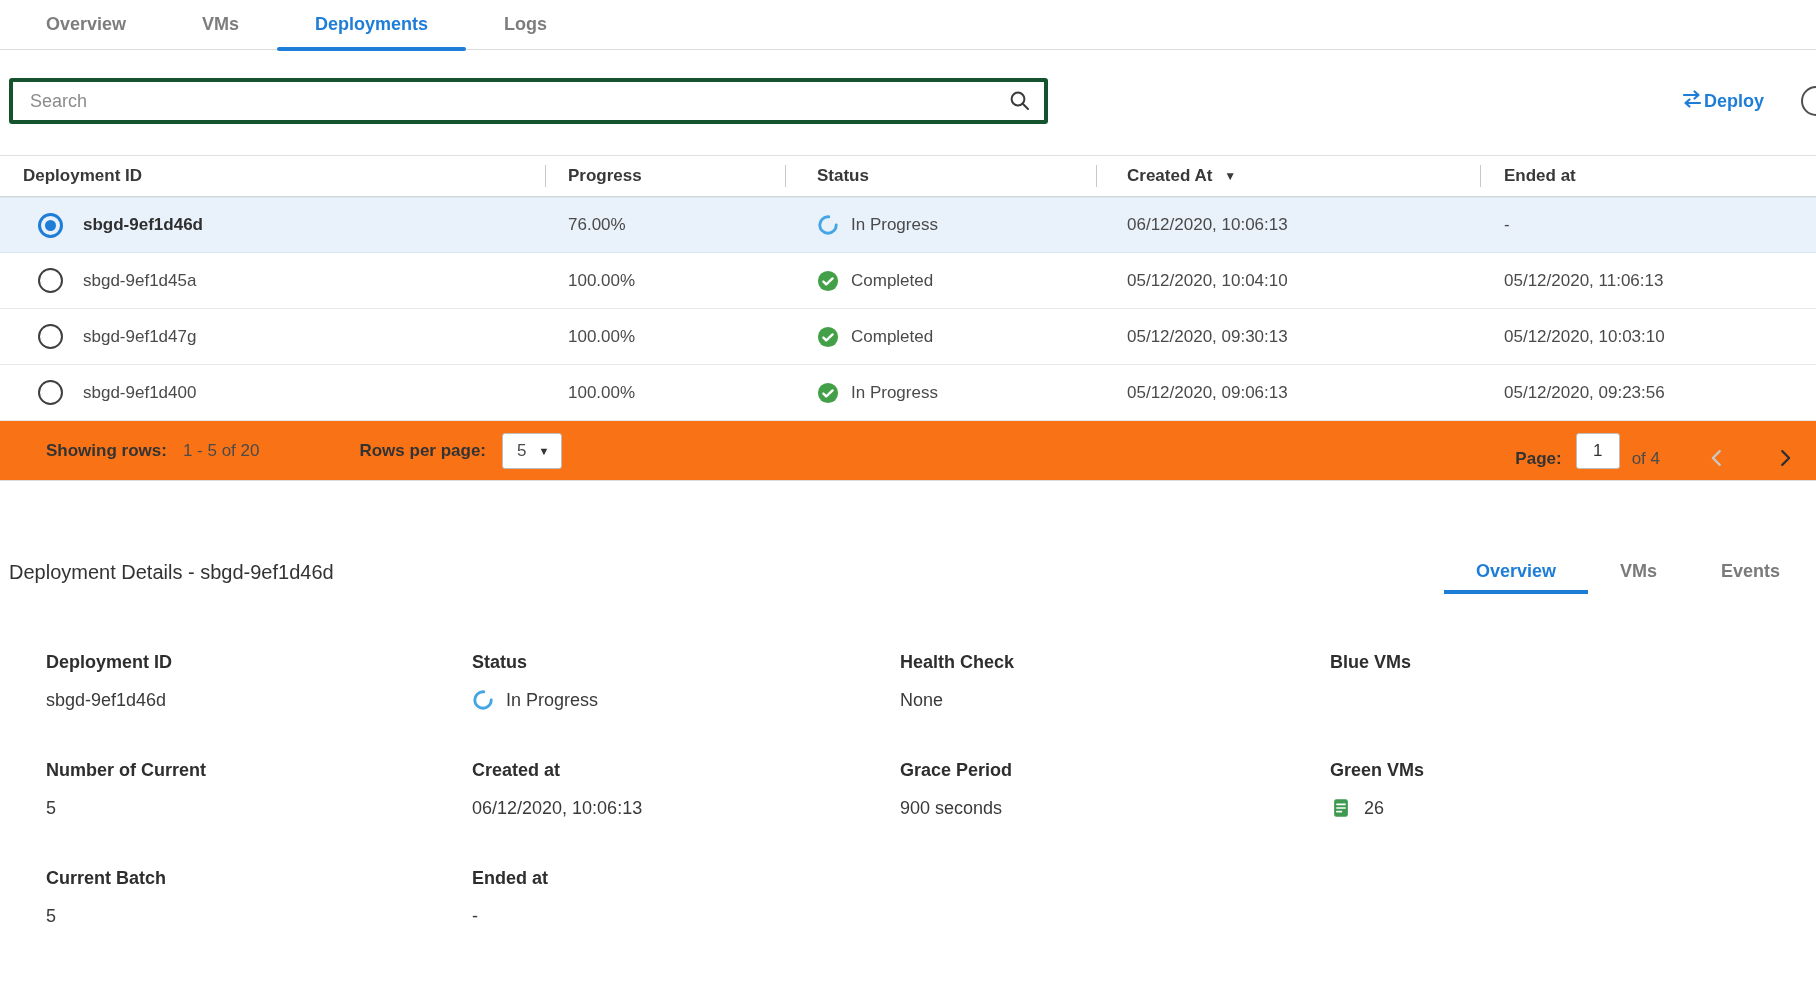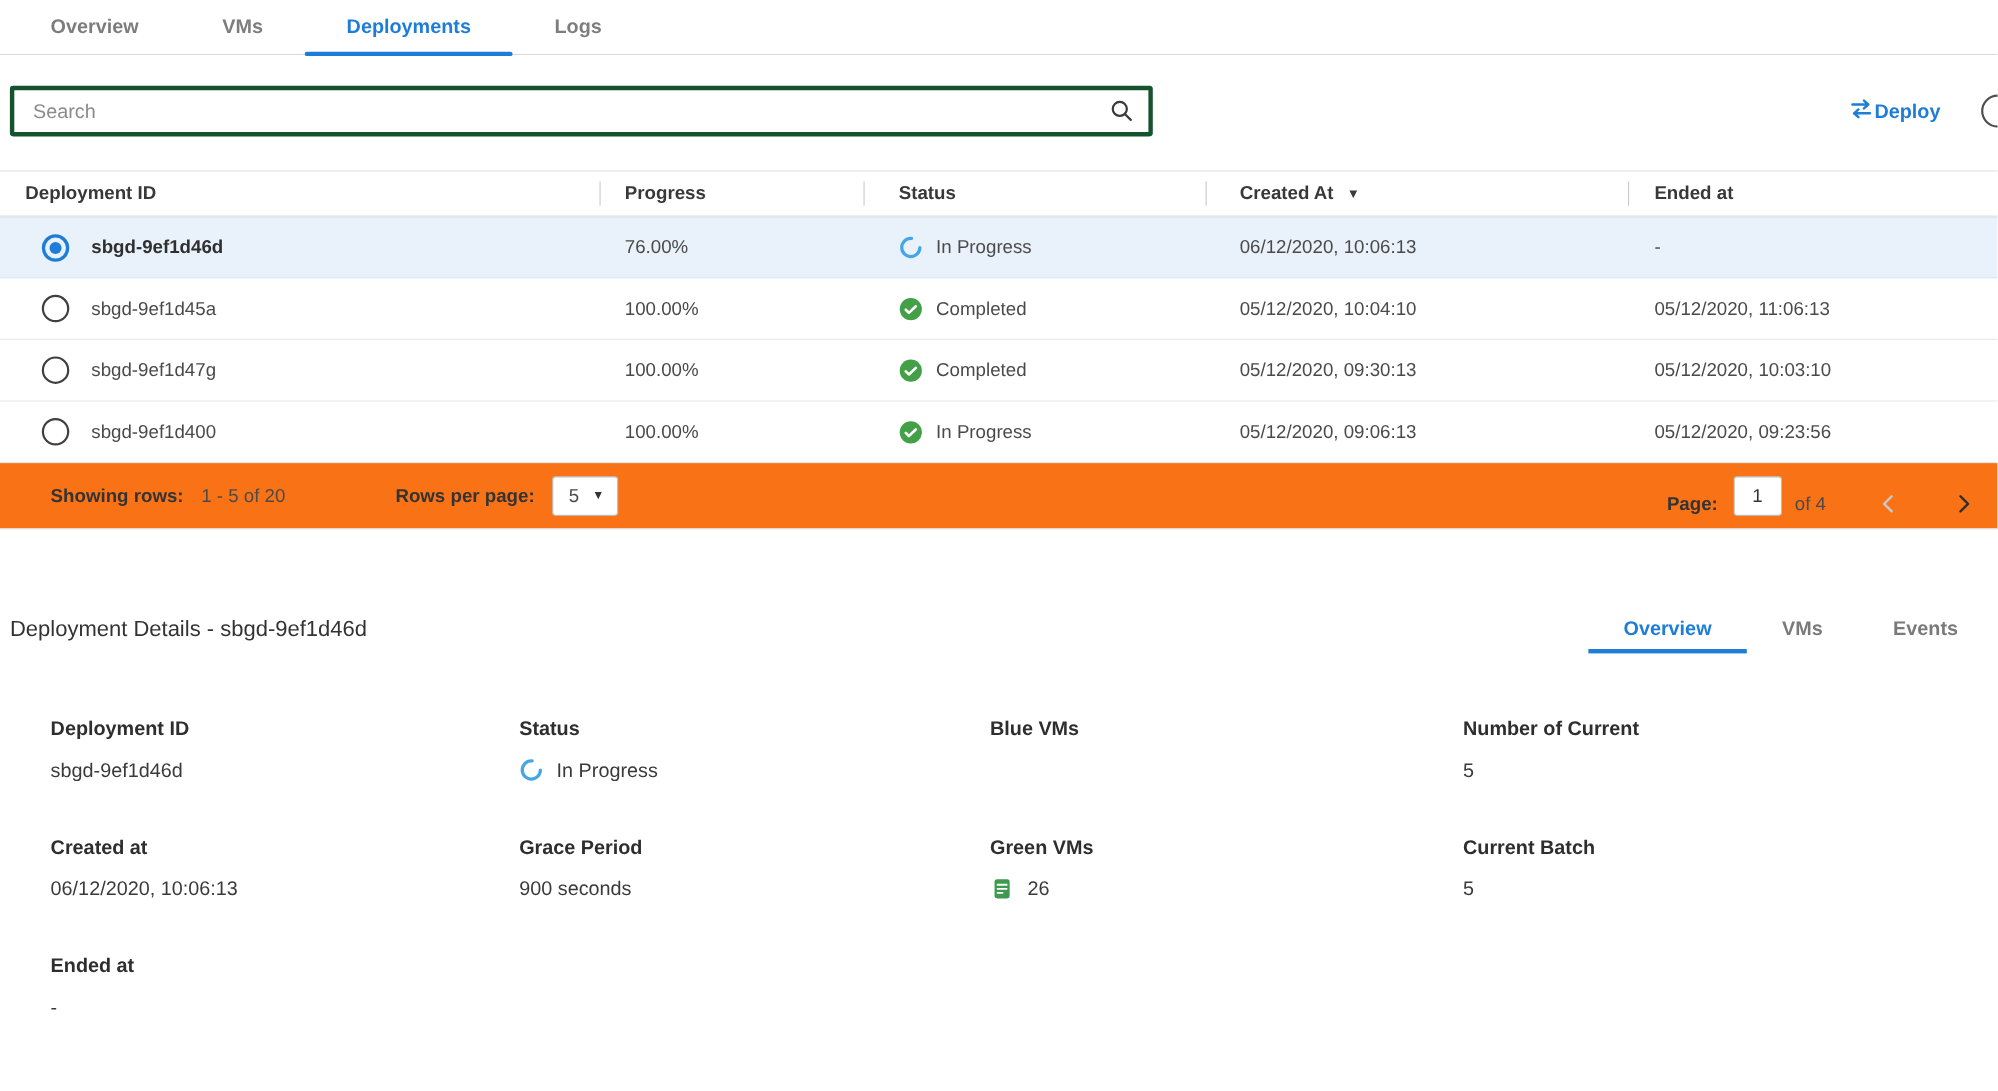--- a/index.html
+++ b/index.html
@@ -264,20 +264,26 @@
           <div class="field-value">
             <span class="icon">
               <svg viewBox="0 0 24 24" width="22" height="22">
                 <circle cx="12" cy="12" r="9" fill="none" stroke="#45a6e5" stroke-width="3.2" stroke-linecap="round" stroke-dasharray="43 14"></circle>
               </svg>
             </span>
             <span>In Progress</span>
           </div>
         </div>
         <div class="field">
+          <div class="field-label">Health Check</div>
+          <div class="field-value">
+            <span>None</span>
+          </div>
+        </div>
+        <div class="field">
           <div class="field-label">Blue VMs</div>
         </div>
         <div class="field">
           <div class="field-label">Number of Current</div>
           <div class="field-value">
             <span>5</span>
           </div>
         </div>
         <div class="field">
           <div class="field-label">Created at</div>

